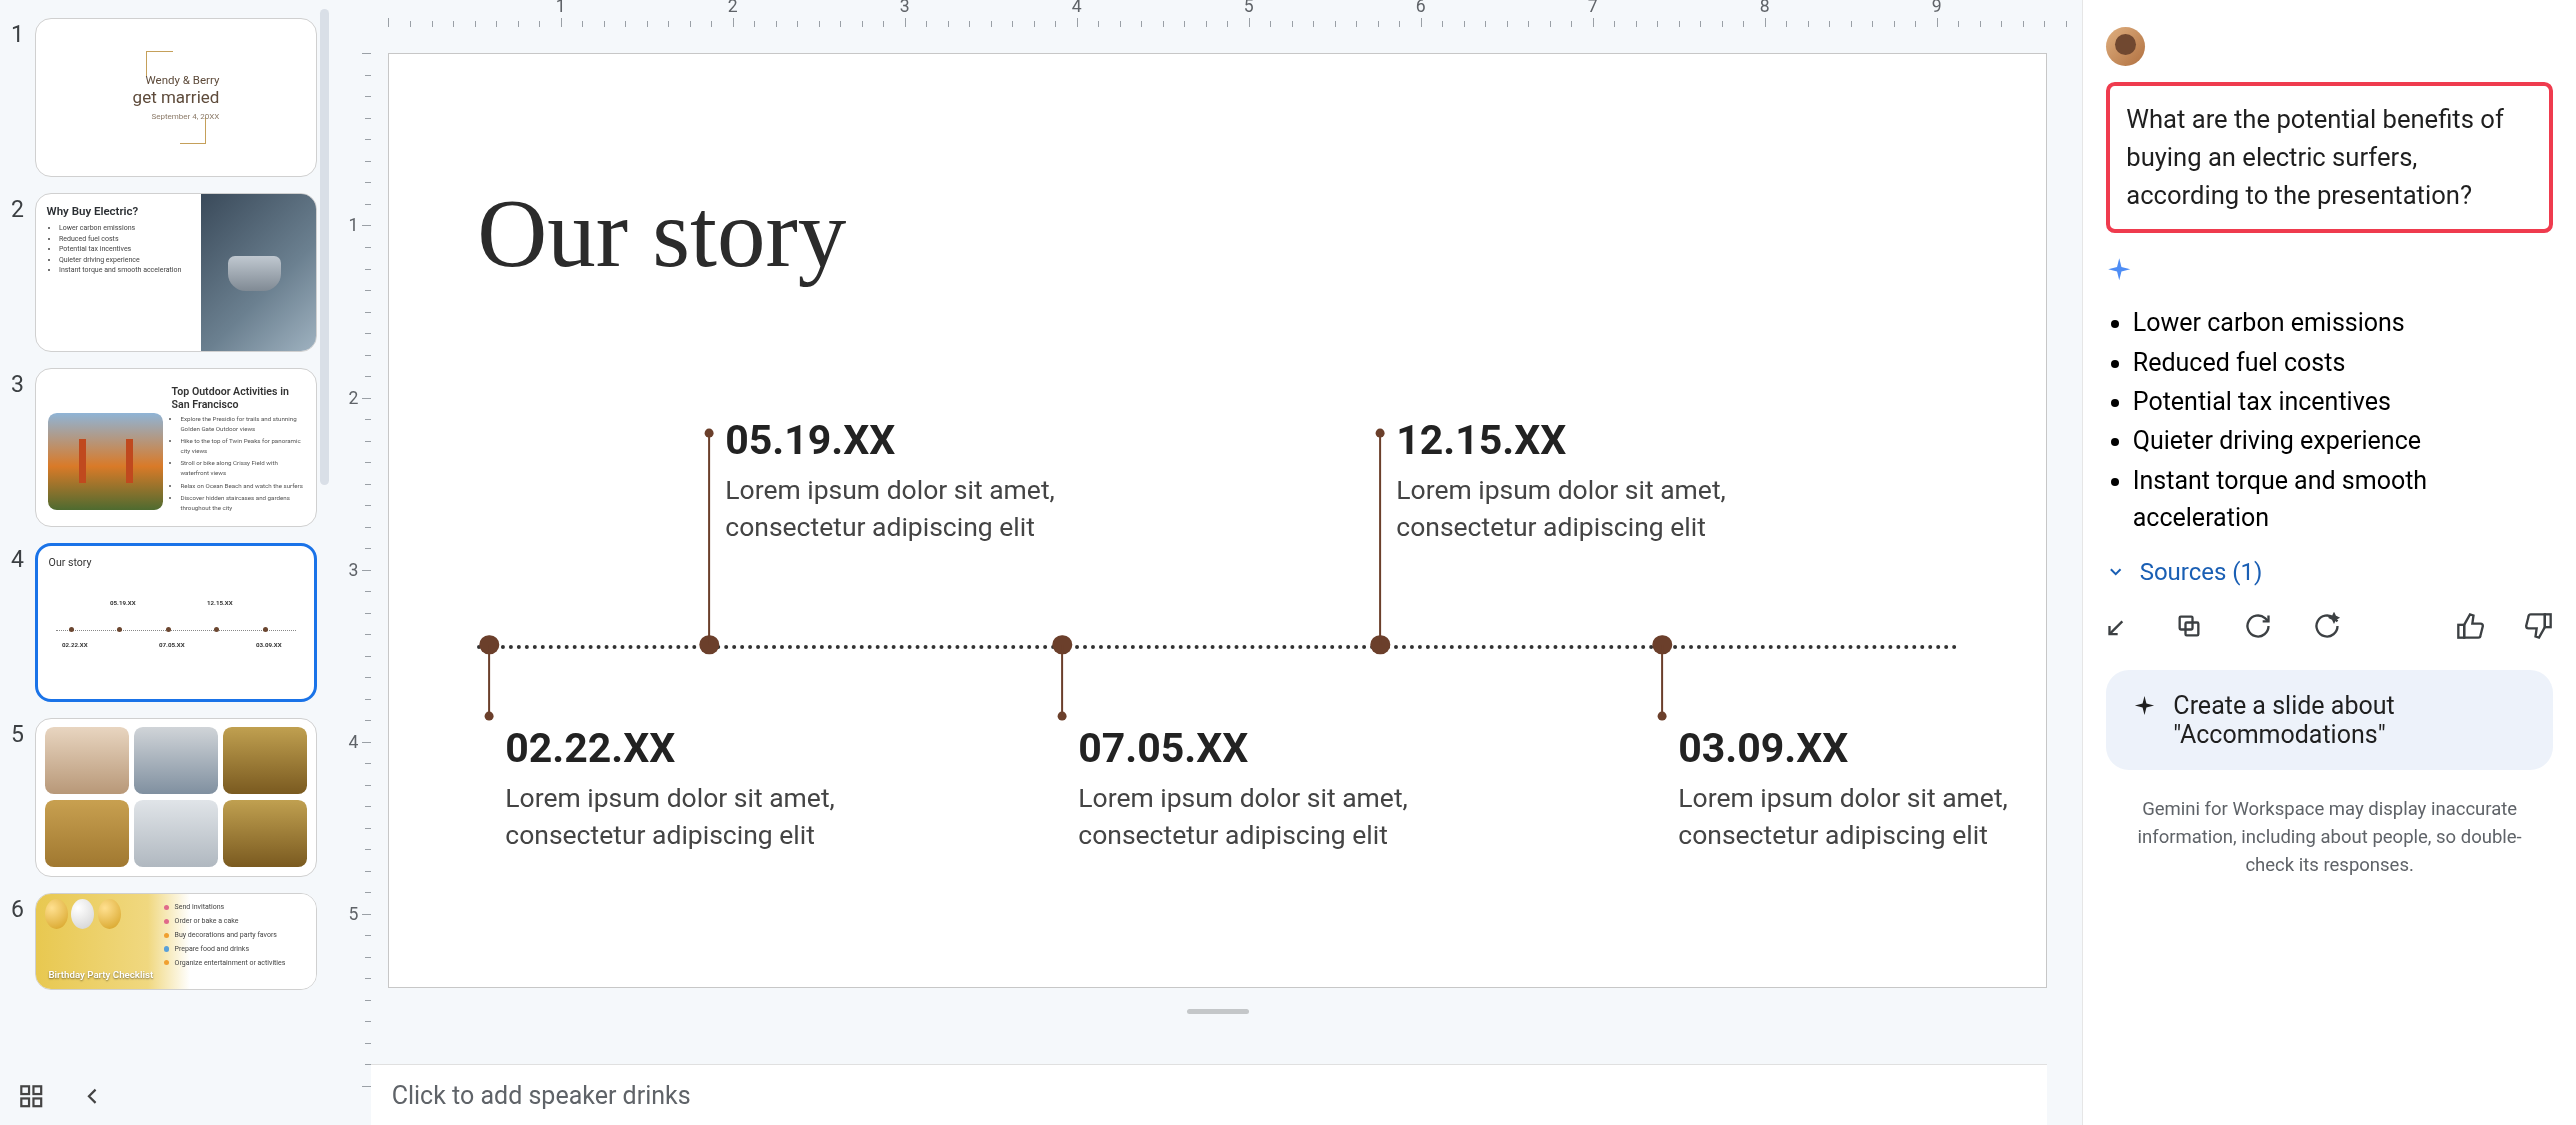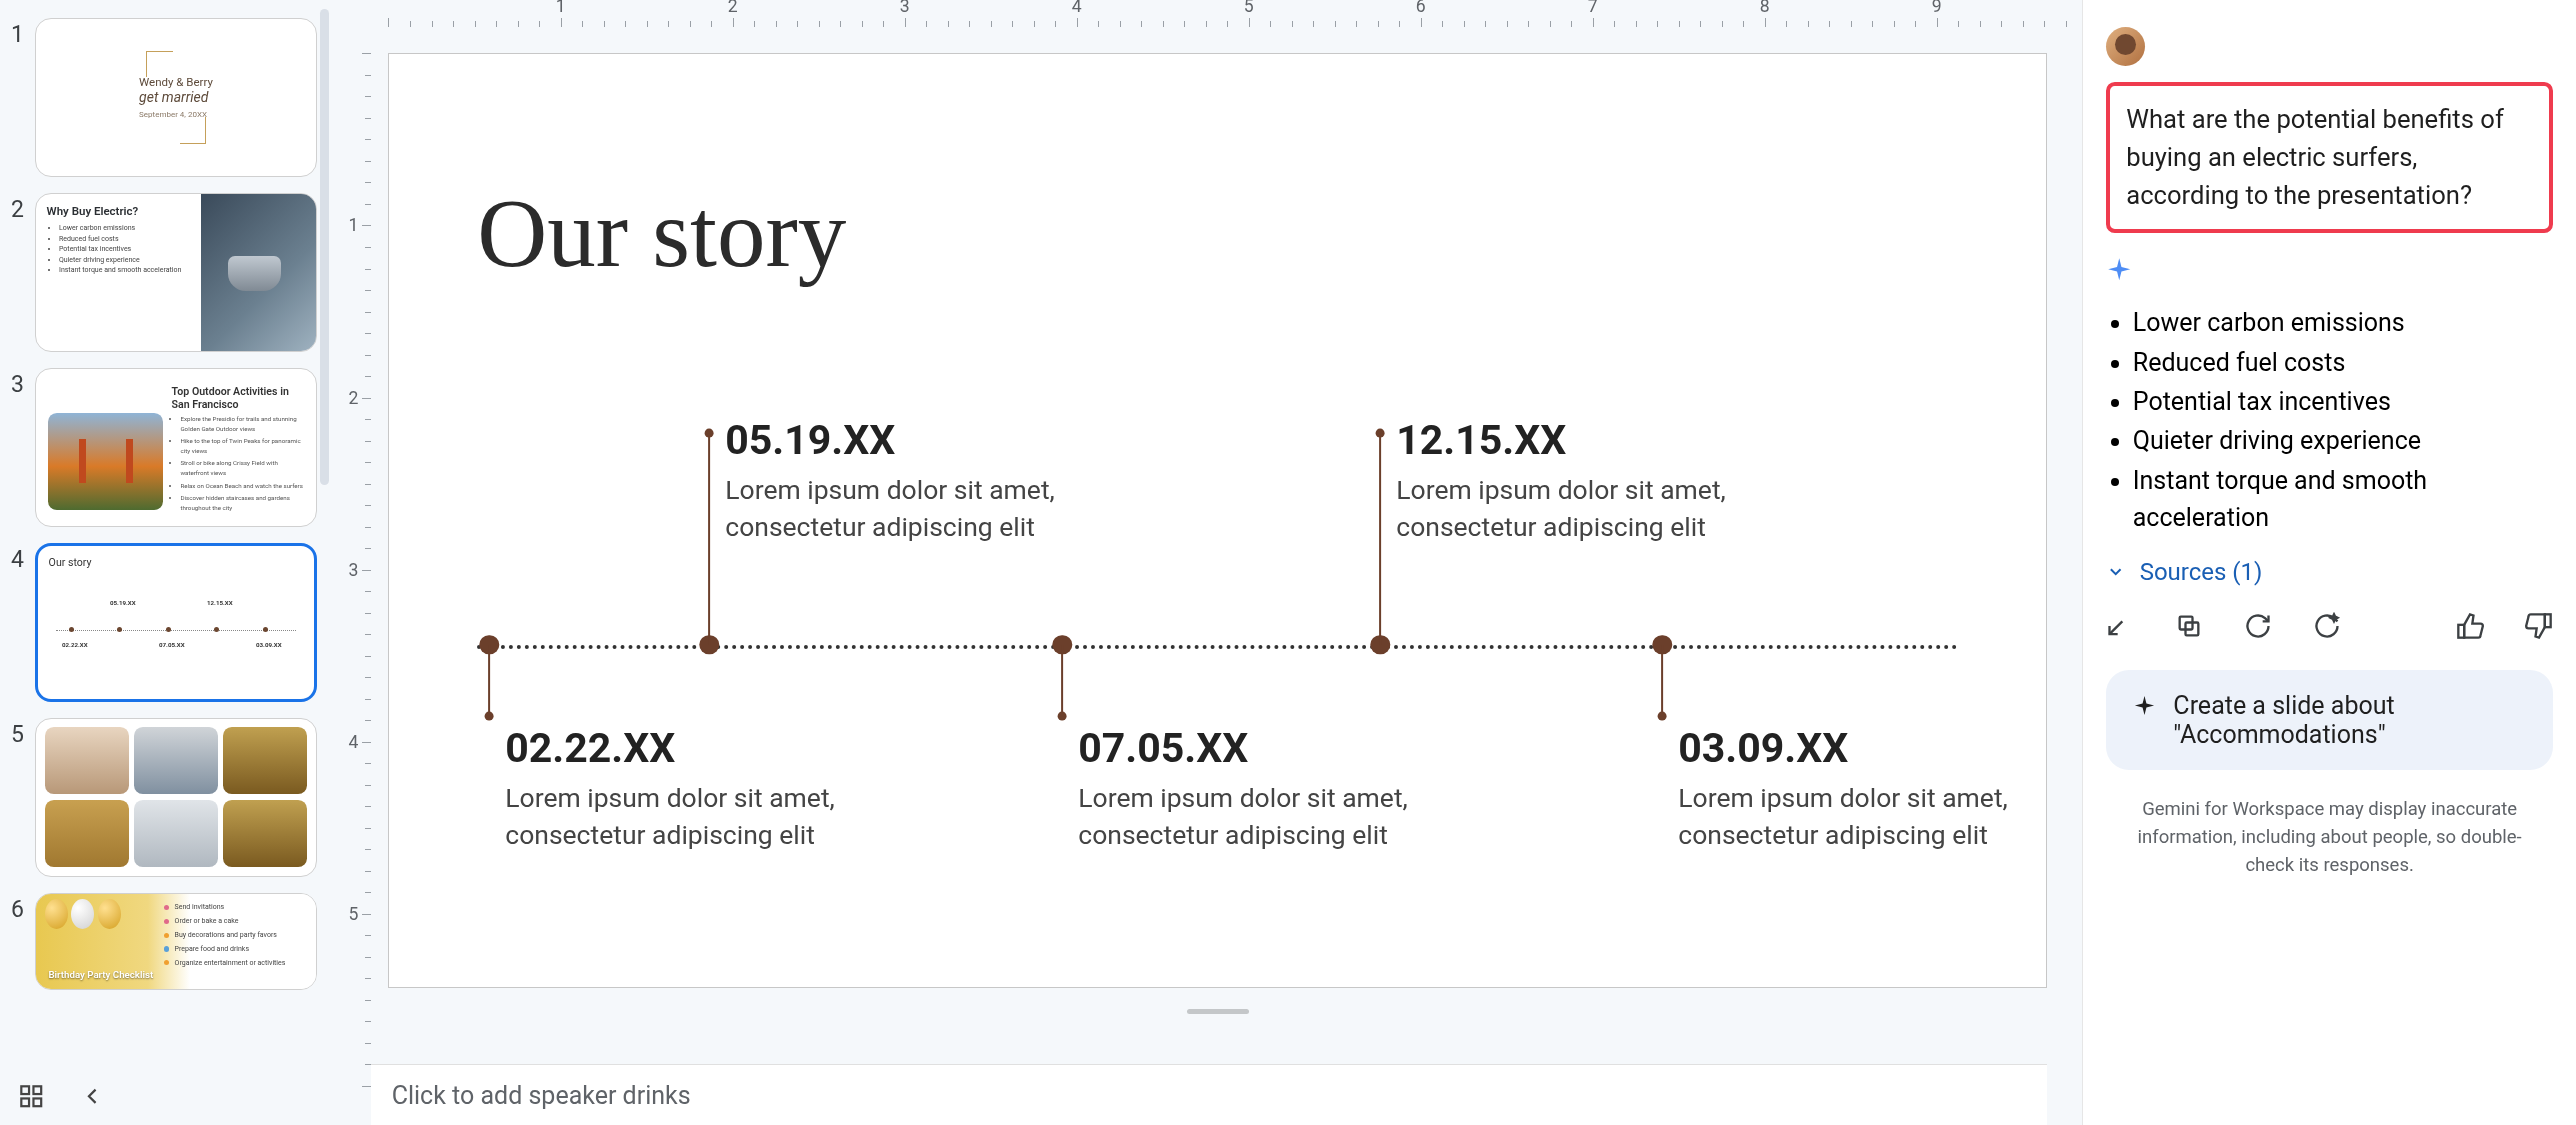--- a/index.html
+++ b/index.html
@@ -28,23 +28,23 @@
   .thumb-row { display:flex; align-items:flex-start; margin-bottom:16px; }
   .thumb-num { width:35px; text-align:center; font-size:23px; color:#3c4043; padding-top:3.5px; }
   .thumb {
     width:282px; height:159px; background:#fff; border:0.9px solid #d0d0d0;
     border-radius:16px; overflow:hidden; position:relative;
   }
   .thumb.selected { border:3.5px solid #1a73e8; }
   .thumb-content { position:absolute; inset:0; padding:10.6px; font-size:8.8px; color:#333; }
 
   
-  .t1-box { position:absolute; left:50%; top:50%; transform:translate(-50%,-50%); text-align:left; }
+  .t1-box { position:absolute; left:50%; top:50%; transform:translate(-50%,-50%); text-align:right; }
   .t1-box .line1{font-size:11.5px;color:#5e4b3b;}
-  .t1-box .line2{font-size:14px;color:#5e4b3b;font-style:italic;}
+  .t1-box .line2{font-size:17px;color:#5e4b3b;}
   .t1-box .line3{font-size:8px;color:#8b7a68;margin-top:5.3px;}
   .t1-corner-tl{position:absolute;left:110px;top:32px;width:26.5px;height:26.5px;border-top:1.8px solid #c5a05a;border-left:1.8px solid #c5a05a;}
   .t1-corner-br{position:absolute;right:110px;bottom:32px;width:26.5px;height:26.5px;border-bottom:1.8px solid #c5a05a;border-right:1.8px solid #c5a05a;}
 
   
   .t2-title{font-size:11.5px;font-weight:600;color:#2b2f33;margin-bottom:5.3px;}
   .t2-ul{font-size:7px;color:#444;list-style:disc;margin-left:12.4px;line-height:1.5;max-width:124px;}
   .t2-img{position:absolute;right:0;top:0;bottom:0;width:115px;background:linear-gradient(135deg,#3a4a5a 0%,#6b8090 60%,#9fb2c0 100%);}
   .t2-plug{position:absolute;left:26.5px;top:62px;width:53px;height:35px;background:linear-gradient(#c0c8d0,#808a94);border-radius:7px 7px 17.6px 17.6px;}
 

